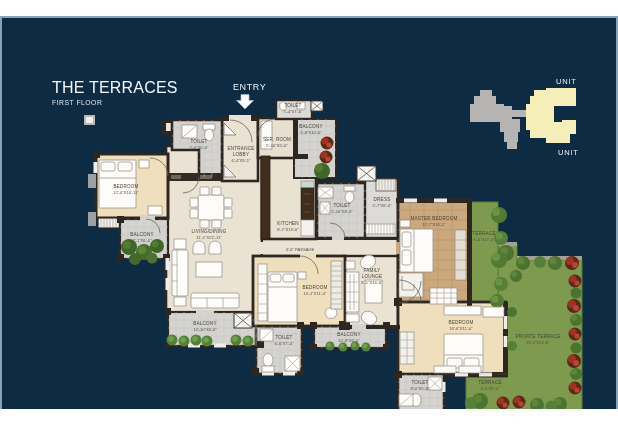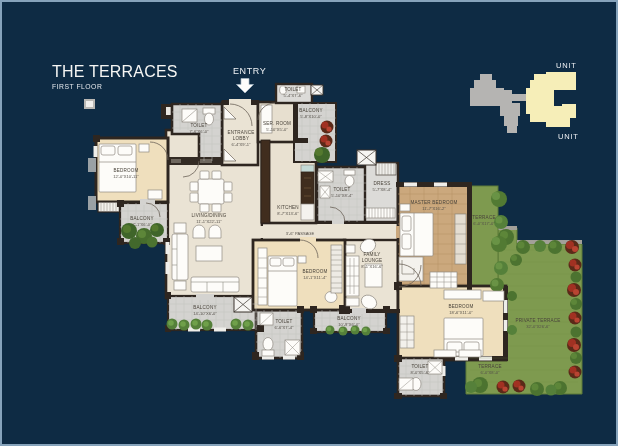--- a/index.html
+++ b/index.html
@@ -1,16 +1,16 @@
 <!DOCTYPE html>
 <html><head>
 <meta charset="utf-8">
 <style>
 html,body{margin:0;padding:0;}
-#canvas{position:relative;width:618px;height:446px;background:#0e2b44;overflow:hidden;}
+#canvas{position:relative;width:618px;height:393px;background:#0e2b44;overflow:hidden;margin-top:16px;}
 svg{display:block;}
 text{font-family:"Liberation Sans",sans-serif;}
 .rm{fill:#4a443b;font-size:4.6px;text-anchor:middle;letter-spacing:0.2px;}
 .dm{fill:#55504a;font-size:4.1px;text-anchor:middle;}
 </style>
 </head>
 <body>
 <div id="canvas">
 <svg width="618" height="446" viewBox="0 0 618 446">
 

